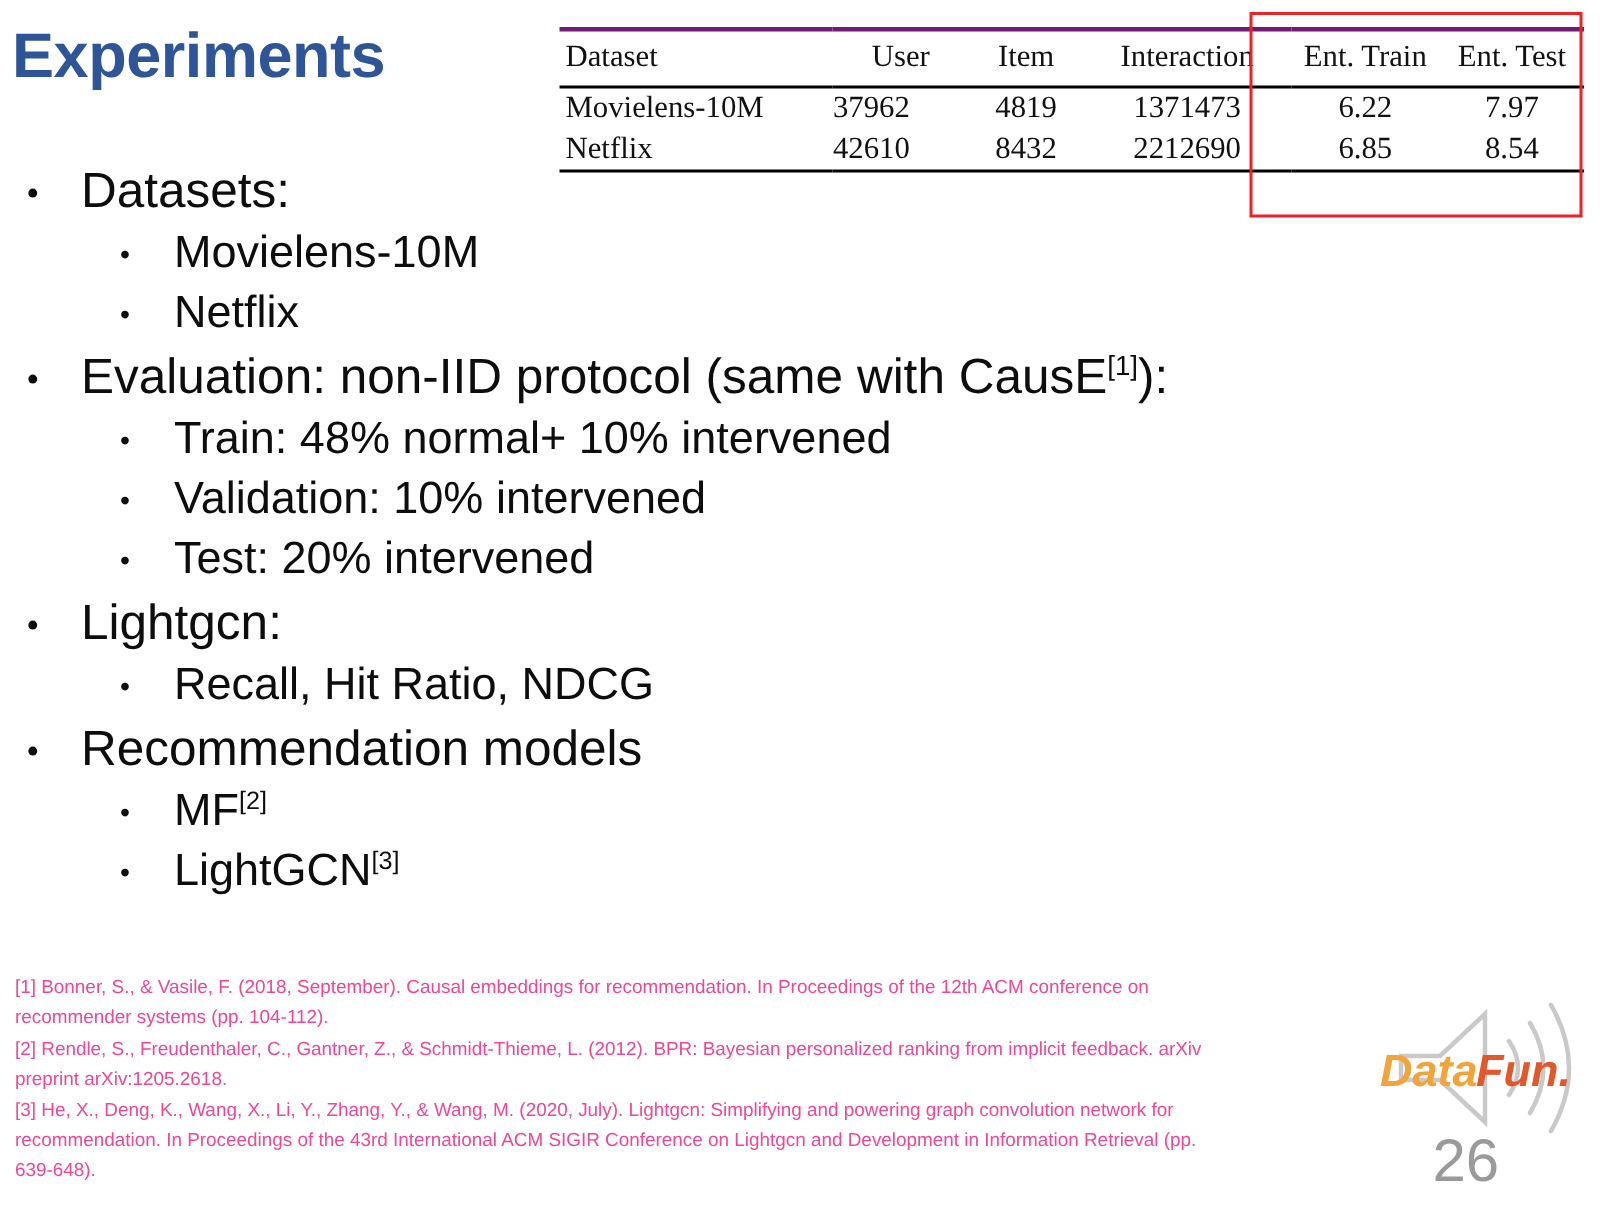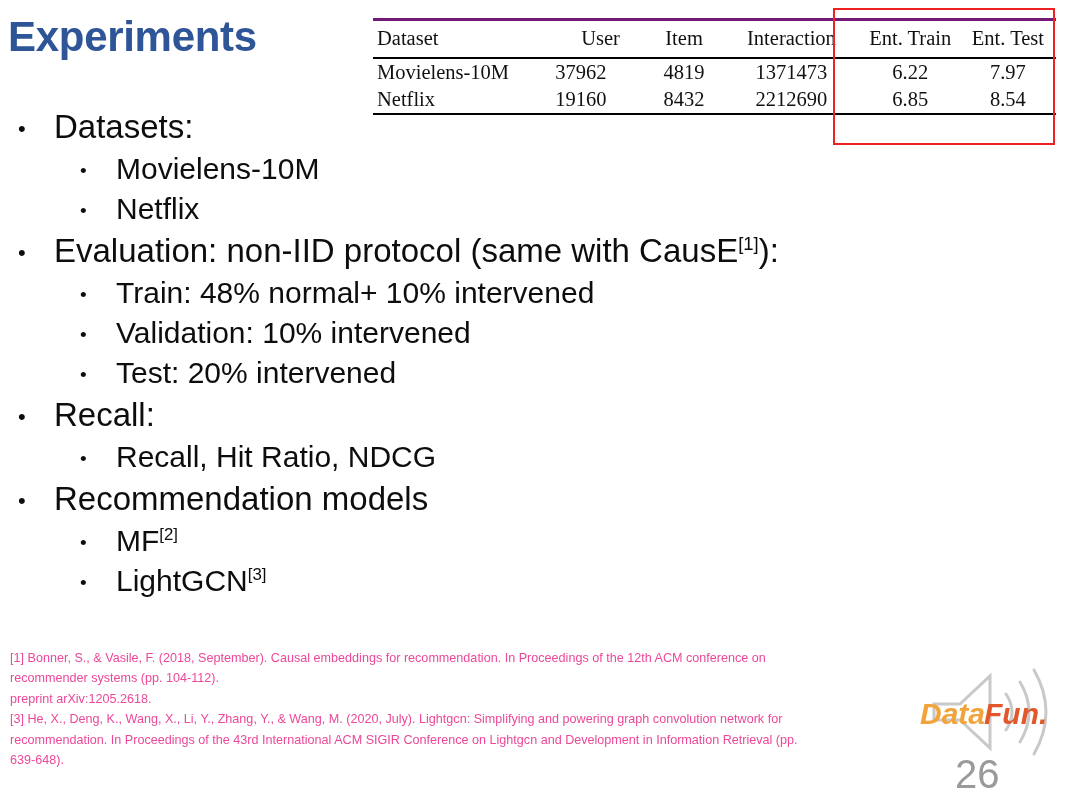--- a/index.html
+++ b/index.html
@@ -162,21 +162,21 @@
       <tr class="rule-mid">
         <td class="col-dataset">Movielens-10M</td>
         <td class="col-user">37962</td>
         <td class="col-item">4819</td>
         <td class="col-inter">1371473</td>
         <td class="col-enttr">6.22</td>
         <td class="col-entte">7.97</td>
       </tr>
       <tr class="rule-bot">
         <td class="col-dataset">Netflix</td>
-        <td class="col-user">19160</td>
+        <td class="col-user">42610</td>
         <td class="col-item">8432</td>
         <td class="col-inter">2212690</td>
         <td class="col-enttr">6.85</td>
         <td class="col-entte">8.54</td>
       </tr>
     </tbody>
   </table>
 </div>
 <div id="ent-highlight-box"></div>
 
@@ -212,21 +212,21 @@
     <span class="txt">Validation: 10% intervened</span>
   </div>
 
   <div class="bullet lvl2">
     <span class="dot">•</span>
     <span class="txt">Test: 20% intervened</span>
   </div>
 
   <div class="bullet lvl1">
     <span class="dot">•</span>
-    <span class="txt">Recall:</span>
+    <span class="txt">Lightgcn:</span>
   </div>
 
   <div class="bullet lvl2">
     <span class="dot">•</span>
     <span class="txt">Recall, Hit Ratio, NDCG</span>
   </div>
 
   <div class="bullet lvl1">
     <span class="dot">•</span>
     <span class="txt">Recommendation models</span>
@@ -240,20 +240,21 @@
   <div class="bullet lvl2">
     <span class="dot">•</span>
     <span class="txt"><span>LightGCN</span><sup class="ref">[3]</sup></span>
   </div>
 
 </div>
 
 <div id="references">
   <p>[1] Bonner, S., &amp; Vasile, F. (2018, September). Causal embeddings for recommendation. In Proceedings of the 12th ACM conference on</p>
   <p>recommender systems (pp. 104-112).</p>
+  <p>[2] Rendle, S., Freudenthaler, C., Gantner, Z., &amp; Schmidt-Thieme, L. (2012). BPR: Bayesian personalized ranking from implicit feedback. arXiv</p>
   <p>preprint arXiv:1205.2618.</p>
   <p>[3] He, X., Deng, K., Wang, X., Li, Y., Zhang, Y., &amp; Wang, M. (2020, July). Lightgcn: Simplifying and powering graph convolution network for</p>
   <p>recommendation. In Proceedings of the 43rd International ACM SIGIR Conference on Lightgcn and Development in Information Retrieval (pp.</p>
   <p>639-648).</p>
 </div>
 
 <div id="watermark">
   <svg width="200" height="118" viewBox="0 0 200 118">
     <g fill="none" stroke="#c9c9c9" stroke-width="3">
       <path d="M22 42 L48 42 L78 14 L78 86 L48 58 L22 58 Z" fill="#ffffff" fill-opacity="0.55"></path>

